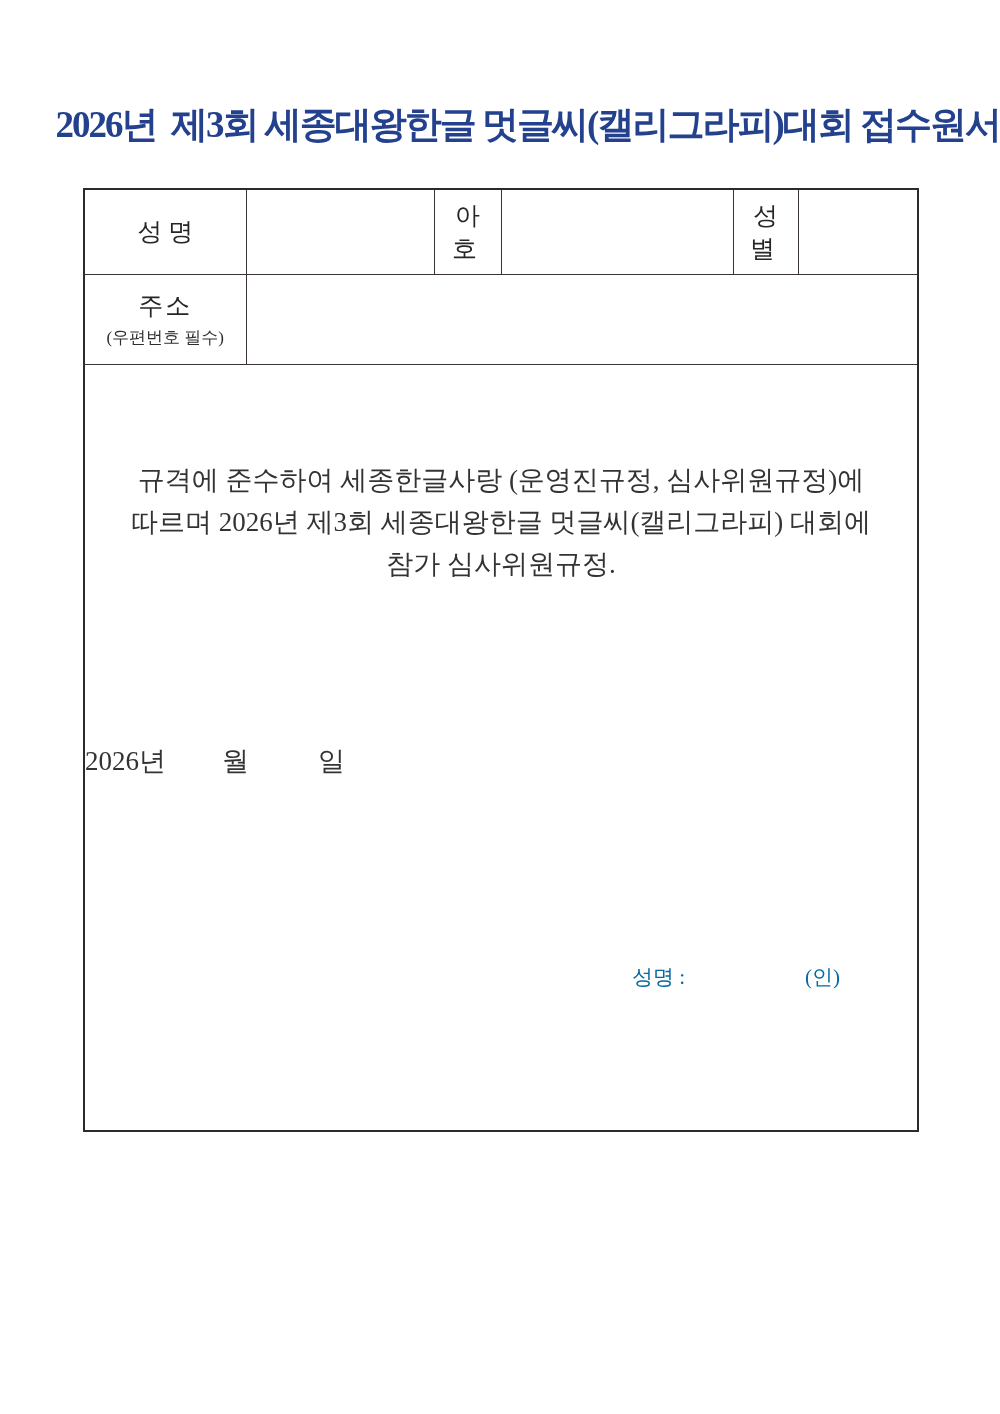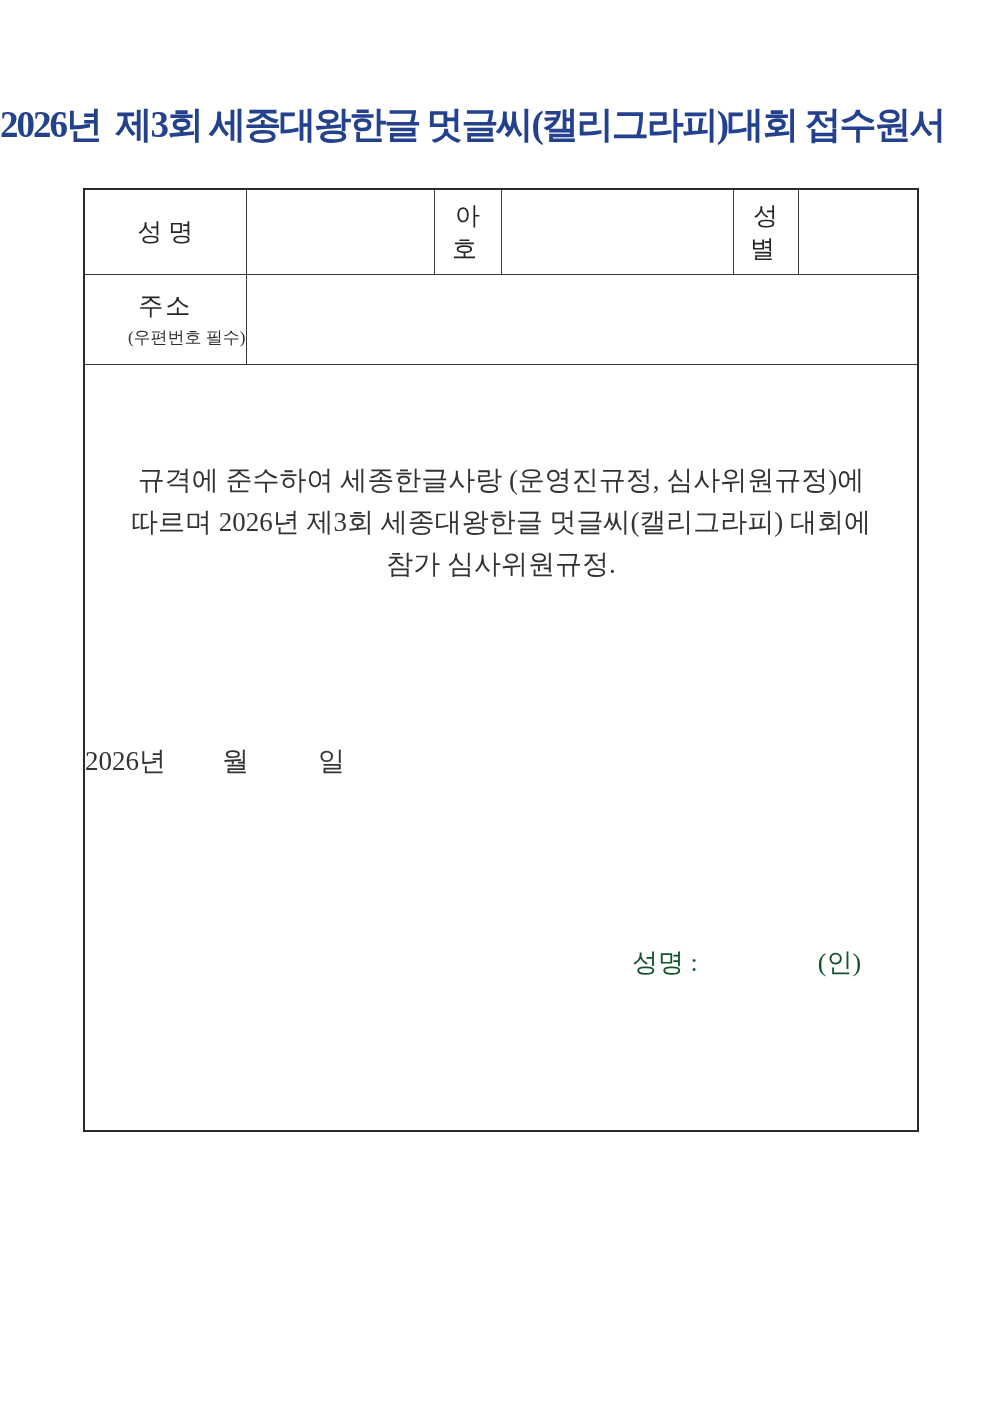--- a/index.html
+++ b/index.html
@@ -14,21 +14,21 @@
     background: #ffffff;
     font-family: "Liberation Serif", "DejaVu Serif", serif;
     color: #2b2b2b;
     overflow: hidden;
   }
   .doc-title {
     position: absolute;
     top: 100px;
     left: 0;
     width: 100%;
-    text-align: left;
+    text-align: right;
     font-size: 37px;
     font-weight: 700;
     letter-spacing: -2px;
     color: #24418e;
     white-space: pre;
   }
   table.form-table {
     position: absolute;
     left: 83px;
     top: 188px;
@@ -58,21 +58,20 @@
     letter-spacing: 2px;
     text-indent: 2px;
   }
   .address-note {
     display: block;
     font-size: 17px;
     letter-spacing: 0;
     text-indent: 0;
     margin-top: 4px;
     color: #2e2e2e;
-    text-align: right;
   }
   td.body-cell {
     position: relative;
     vertical-align: top;
   }
   .statement {
     position: absolute;
     top: 94px;
     left: 0;
     width: 100%;
@@ -87,24 +86,24 @@
     left: 0;
     width: 100%;
     text-align: left;
     font-size: 27px;
     color: #333333;
   }
   .date-line .gap-a { margin-left: 56px; }
   .date-line .gap-b { margin-left: 69px; }
   .signature-line {
     position: absolute;
-    top: 580px;
+    top: 598px;
     left: 547px;
-    font-size: 26px;
-    color: #14532d;
+    font-size: 21px;
+    color: #0369a1;
     white-space: nowrap;
     text-align: left;
   }
   .signature-line .seal { margin-left: 120px; }
 </style>
 </head>
 <body>
 
 <div class="page">
 

